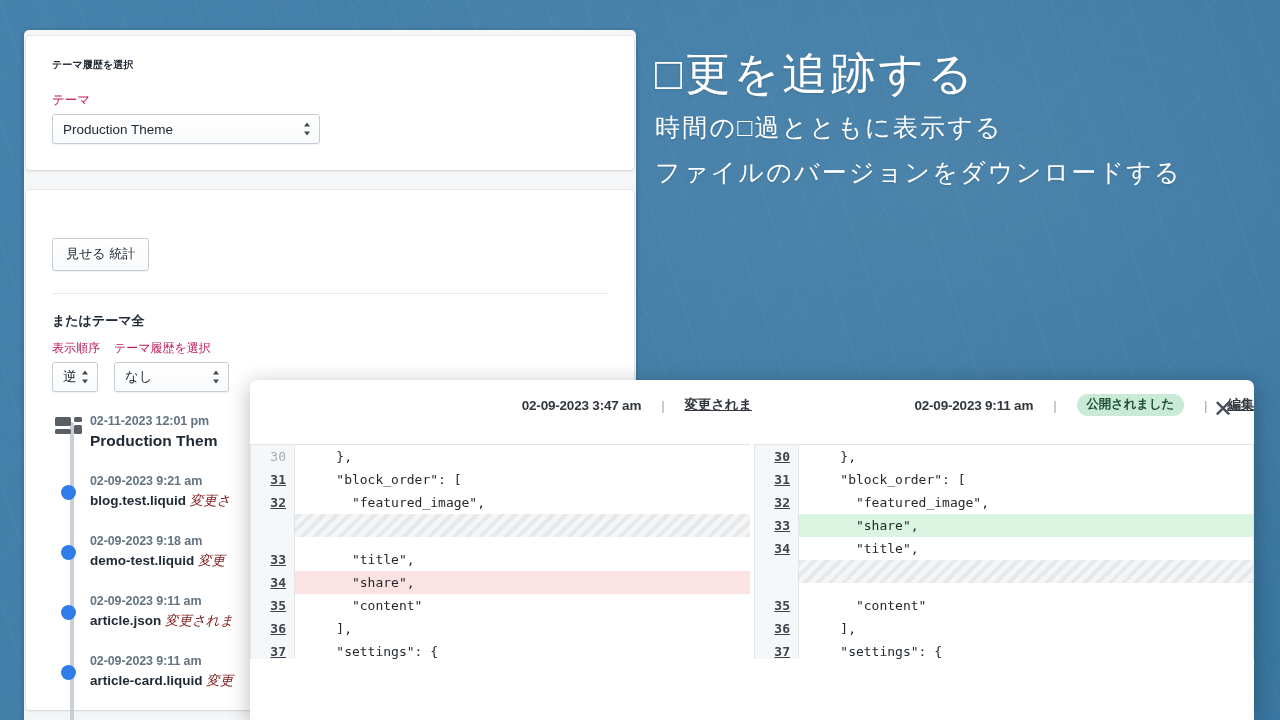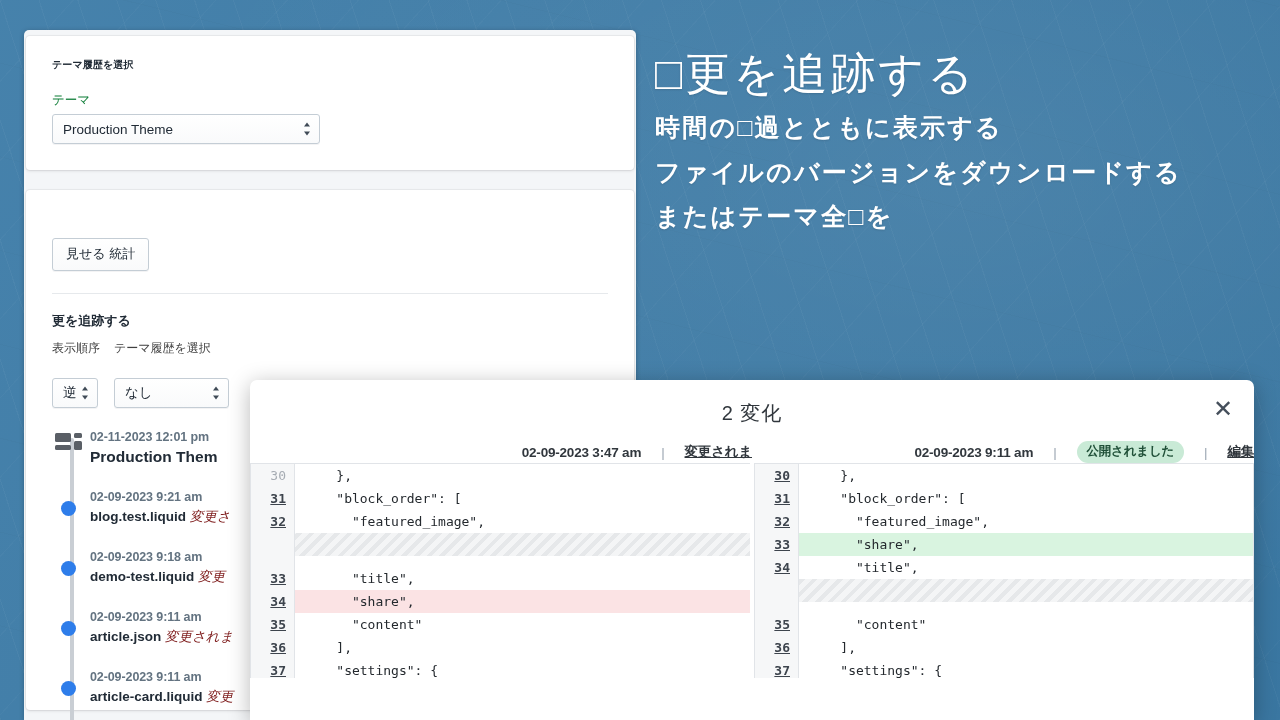--- a/index.html
+++ b/index.html
@@ -35,21 +35,21 @@
     margin: 0 2px;
     border-radius: 4px;
     box-shadow: 0 0 0 1px rgba(63,63,68,0.05), 0 1px 3px 0 rgba(63,63,68,0.15);
   }
   #card-theme-select { margin-top: 6px; padding: 22px 26px 26px 26px; }
   .card-title {
     font-size: 10px; font-weight: bold; color: #212b36;
     letter-spacing: 0.1px;
   }
   .field-label {
-    font-size: 12.5px; color: #15803d; margin-top: 20px; margin-bottom: 5px;
+    font-size: 12.5px; color: #be185d; margin-top: 20px; margin-bottom: 5px;
   }
   .select-box {
     position: relative;
     display: inline-flex; align-items: center;
     height: 30px;
     border: 1px solid #c4cdd5;
     border-radius: 3px;
     background: linear-gradient(180deg,#ffffff 0%,#f9fafb 100%);
     box-shadow: 0 1px 0 rgba(22,29,37,0.05);
     padding: 0 26px 0 10px;
@@ -82,21 +82,21 @@
     box-shadow: 0 1px 0 rgba(22,29,37,0.05);
     font-size: 13px; color: #212b36;
   }
   .divider { height: 1px; background: #e6e9ec; margin: 22px 0 0 0; }
   .section-title {
     font-size: 13px; font-weight: bold; color: #212b36;
     margin-top: 18px;
   }
   .filters { display: flex; gap: 14px; margin-top: 10px; }
   .filter-col { display: flex; flex-direction: column; }
-  .filter-label { font-size: 12px; color: #404040; margin-bottom: 21px; }
+  .filter-label { font-size: 12px; color: #be185d; margin-bottom: 5px; }
   #select-order { width: 46px; padding-right: 20px; }
   #select-folder { width: 115px; }
 
   
   #timeline { position: relative; margin-top: 22px; padding-left: 38px; }
   #timeline-rail {
     position: absolute; left: 18px; top: 8px; bottom: -40px;
     width: 4px; background: #c9ced4; border-radius: 2px;
   }
   .tl-item { position: relative; margin-bottom: 24px; }
@@ -141,21 +141,21 @@
 
   
   #promo { position: absolute; left: 655px; top: 46px; width: 620px; color: #ffffff; }
   #promo-title {
     font-size: 45px; line-height: 1.24;
     font-weight: 300; letter-spacing: 3px;
     text-shadow: 0 1px 2px rgba(0,0,0,0.13);
   }
   .promo-sub {
     font-size: 25px; line-height: 1.55;
-    font-weight: 700; letter-spacing: 2.2px;
+    font-weight: 400; letter-spacing: 2.2px;
     margin-top: 6px;
     text-shadow: 0 1px 2px rgba(0,0,0,0.12);
   }
 
   
   #diff-modal {
     position: absolute; left: 250px; top: 380px;
     width: 1004px; height: 340px;
     background: #ffffff;
     border-radius: 7px 7px 0 0;
@@ -181,21 +181,21 @@
     display: flex; align-items: center; justify-content: flex-end; gap: 20px;
   }
   .version-head .sep { color: #9aa5b1; font-weight: normal; }
   .version-head a { color: #31373d; text-decoration: underline; }
   .badge-published {
     background: #c9ead6; color: #1f4f37;
     border-radius: 11px; padding: 2px 10px 3px 10px;
     font-size: 12.5px; font-weight: bold;
   }
 
-  #diff-body { display: flex; margin-top: 0; height: 215px; }
+  #diff-body { display: flex; margin-top: 28px; height: 215px; }
   .diff-pane {
     width: 500px; height: 100%;
     border-top: 1px solid #e1e4e8;
     border-left: 1px solid #e1e4e8;
     background: #ffffff;
     overflow: hidden;
   }
   .diff-pane.right { margin-left: 4px; border-right: 1px solid #e1e4e8; }
   .diff-row { display: flex; height: 23px; align-items: stretch; }
   .diff-row .ln {
@@ -247,21 +247,21 @@
       <span class="select-arrows">
           <i class="up"></i>
           <i class="dn"></i>
         </span>
     </div>
   </div>
 
   <div class="card" id="card-history">
     <div class="btn">見せる 統計</div>
     <div class="divider"></div>
-    <div class="section-title">更を追跡する</div>
+    <div class="section-title">またはテーマ全</div>
 
     <div class="filters">
       <div class="filter-col">
         <span class="filter-label">表示順序</span>
         <div class="select-box" id="select-order">
           <span>逆</span>
           <span class="select-arrows">
               <i class="up"></i>
               <i class="dn"></i>
             </span>
@@ -317,25 +317,23 @@
 </div>
 
 <div id="chat-bubble">
   <span class="bub"></span>
 </div>
 
 <div id="promo">
   <div id="promo-title">□更を追跡する</div>
   <div class="promo-sub">時間の□過とともに表示する</div>
   <div class="promo-sub">ファイルのバージョンをダウンロードする</div>
-  <div class="promo-sub">またはテーマ全□を</div>
 </div>
 
 <div id="diff-modal">
-  <div id="modal-title">2 変化</div>
   <div id="modal-close">✕</div>
 
   <div class="version-bar">
     <div class="version-head">
       <span>02-09-2023 3:47 am</span>
       <span class="sep">|</span>
       <a href="#">変更されま</a>
     </div>
     <div class="version-head">
       <span>02-09-2023 9:11 am</span>

